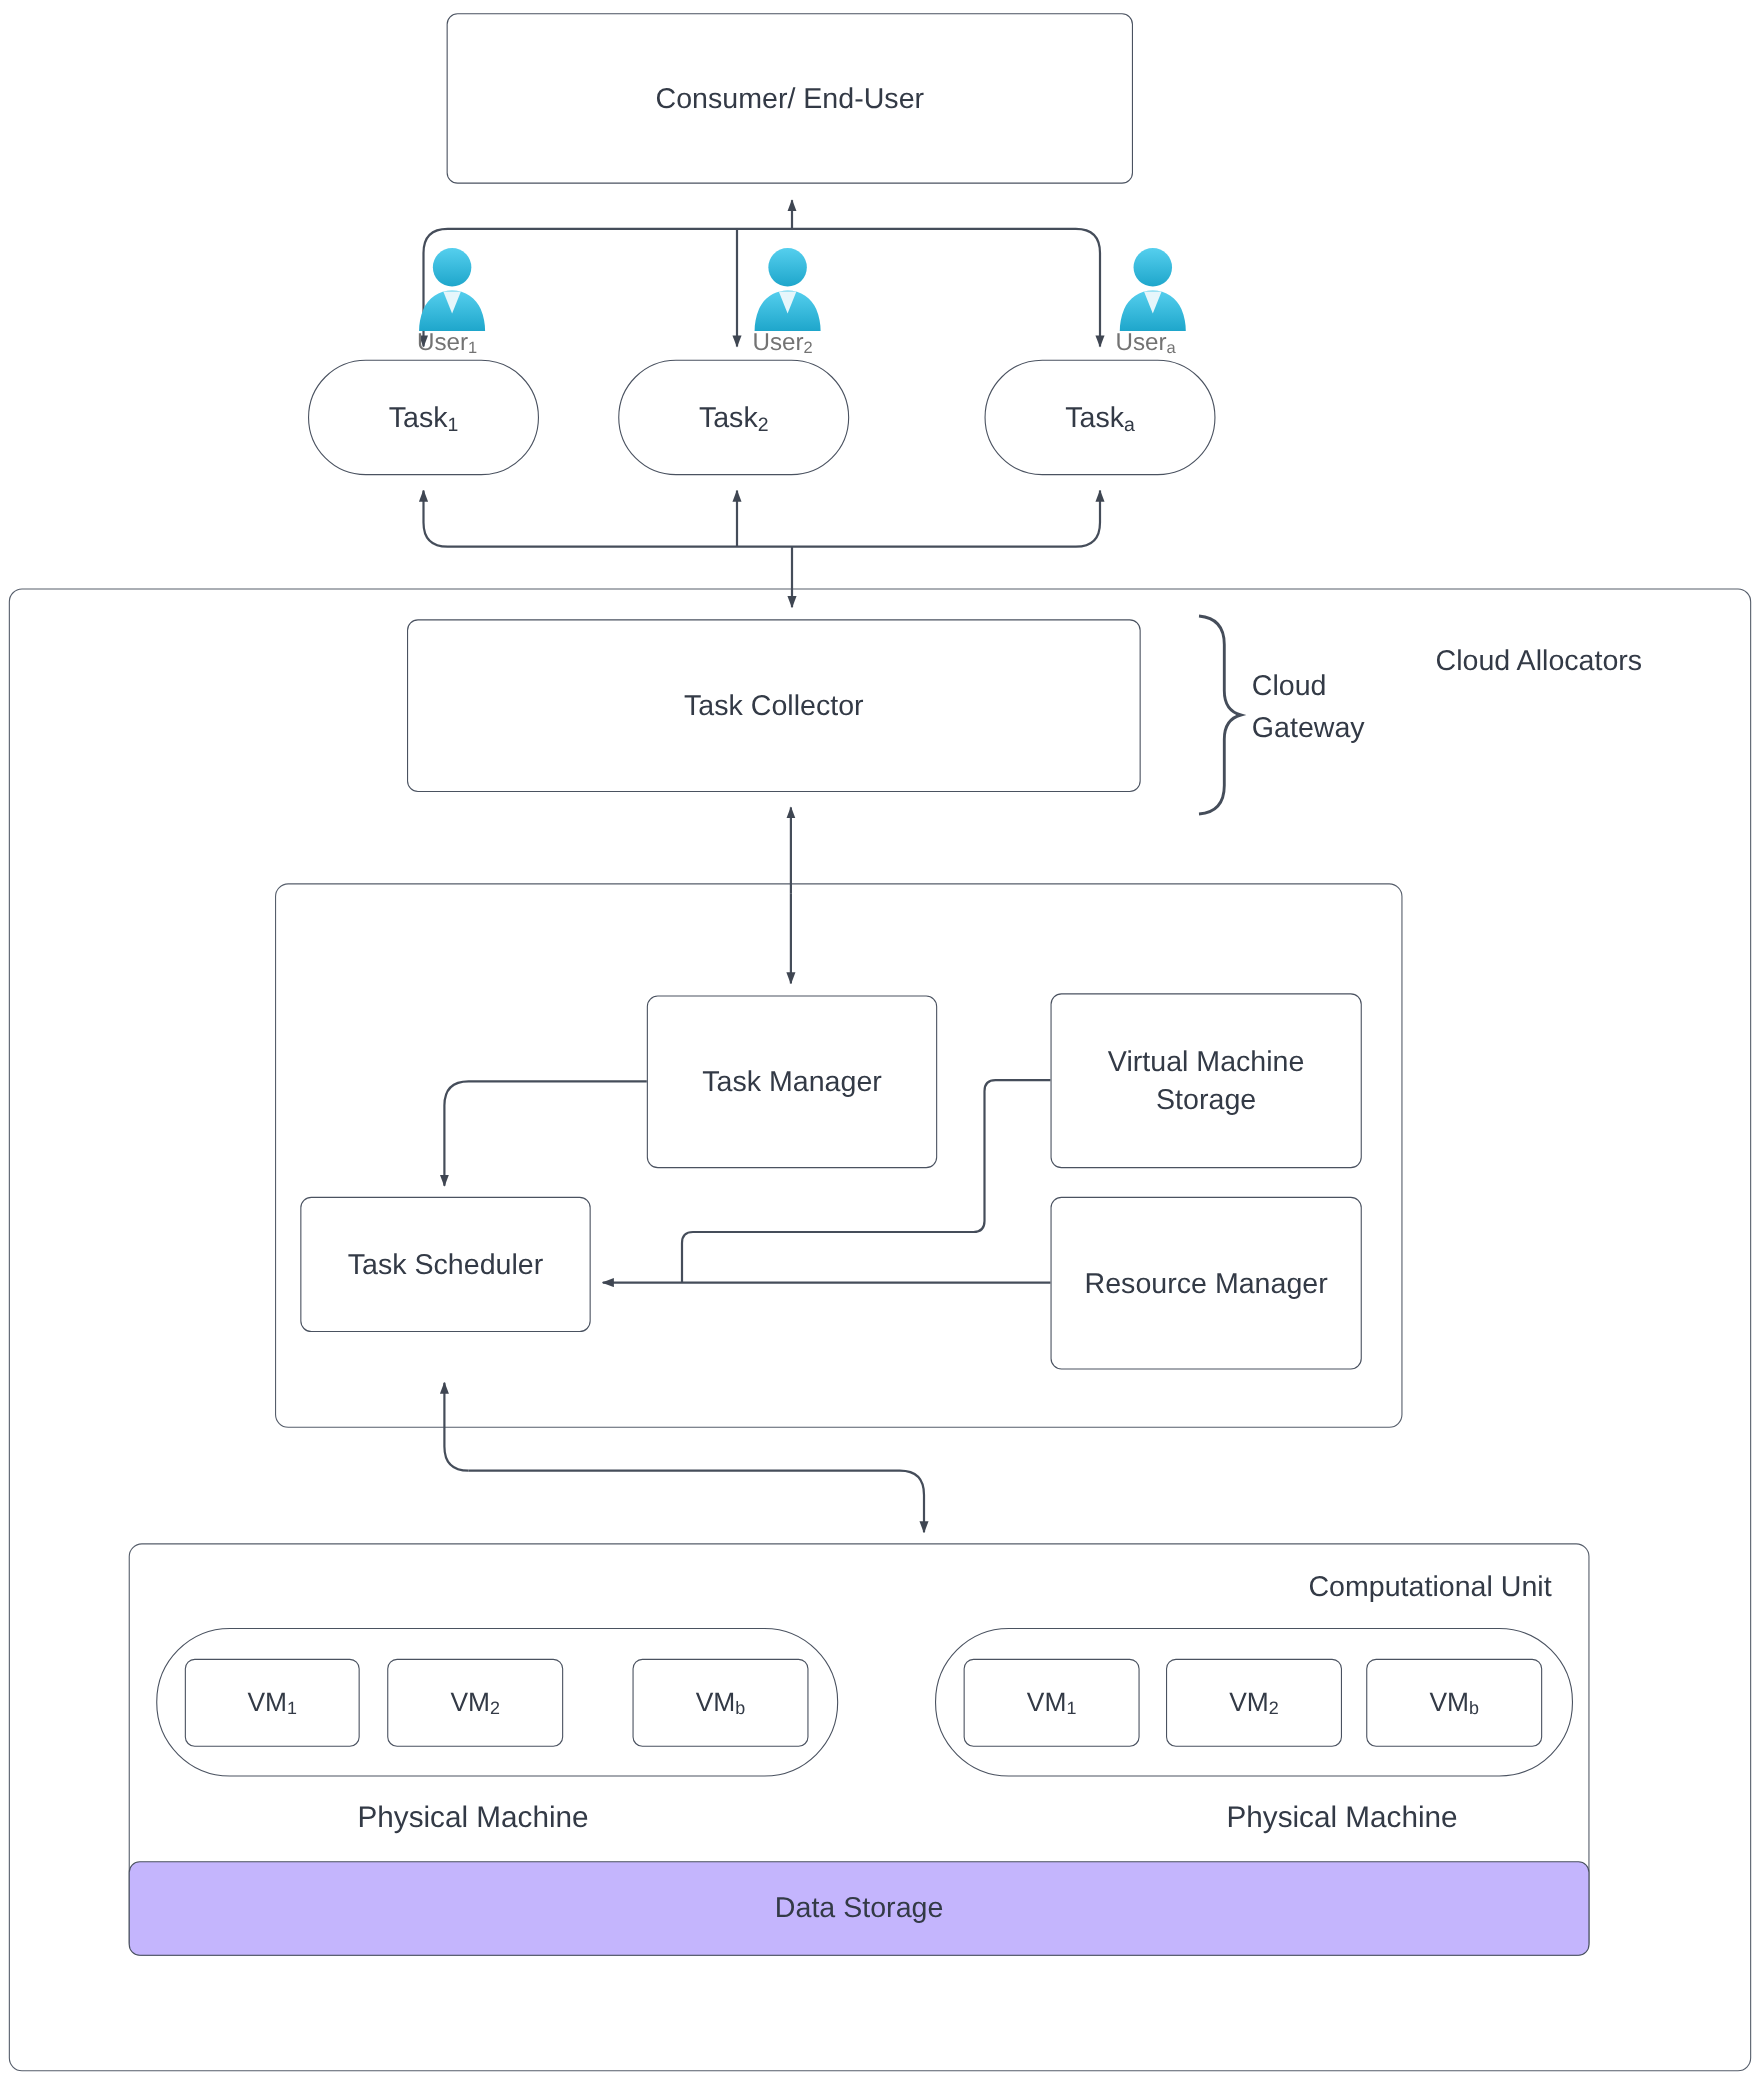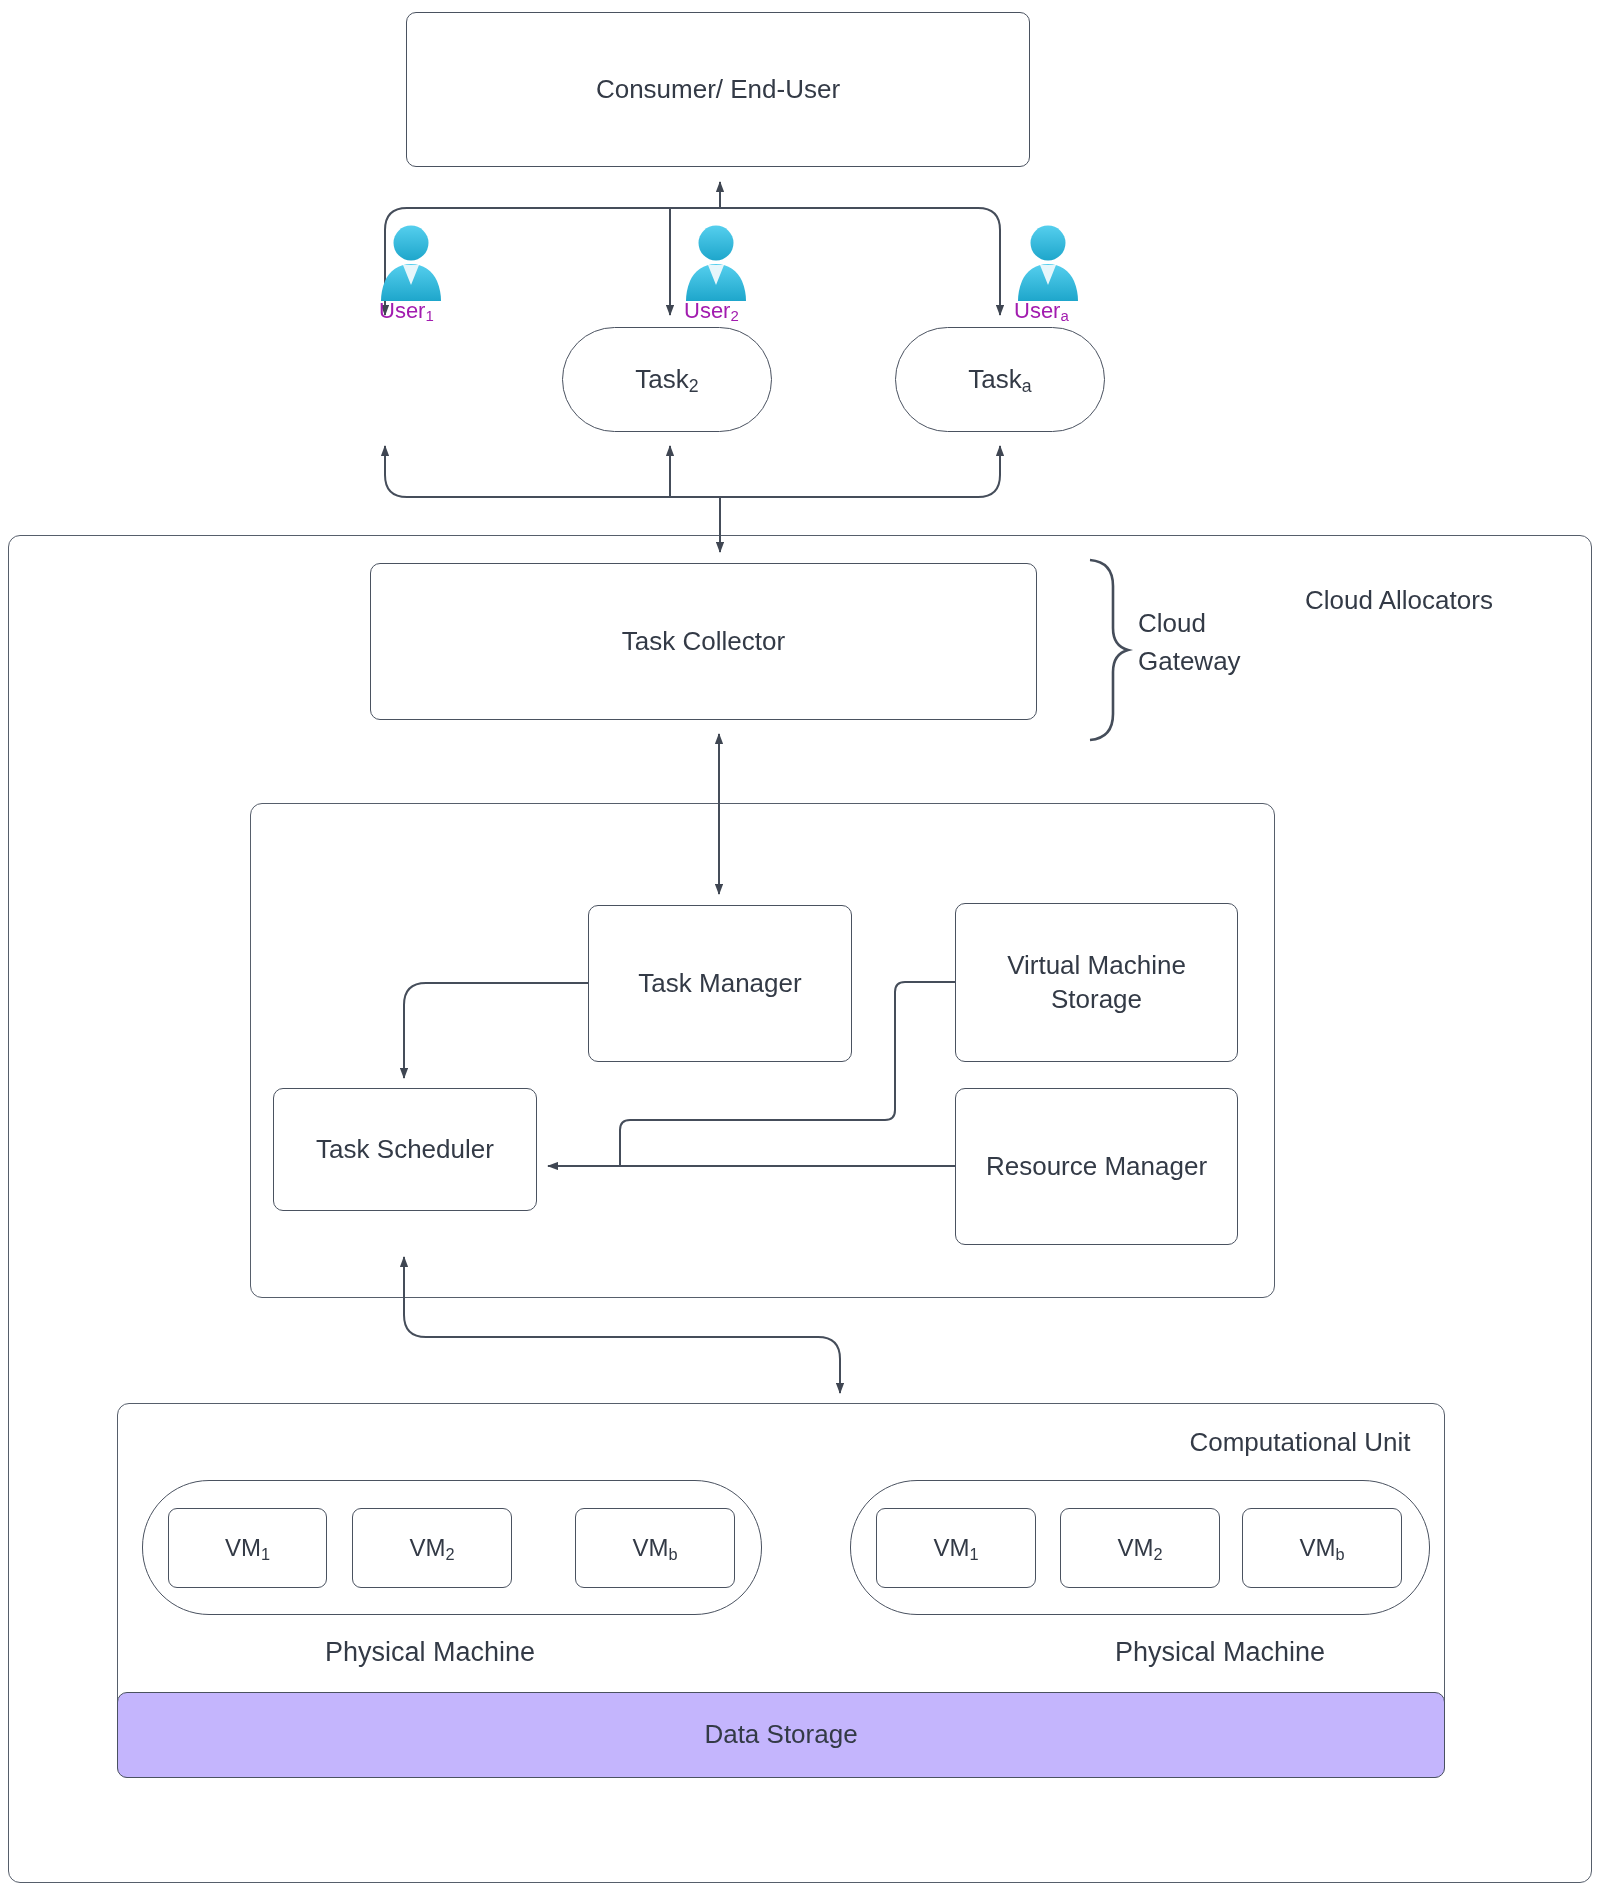--- a/index.html
+++ b/index.html
@@ -22,21 +22,21 @@
   .stadium{border-radius:67px;background:#ffffff;border:1.5px solid #4a5260;position:absolute;z-index:2;}
   .vmbox{
     position:absolute;box-sizing:border-box;background:#ffffff;border:1.5px solid #4a5260;
     border-radius:9px;display:flex;align-items:center;justify-content:center;
     font-size:24px;z-index:3;
   }
   .lbl{
     position:absolute;z-index:3;font-size:26px;color:#333a46;white-space:nowrap;
   }
   .lbl.center{transform:translateX(-50%);text-align:center;}
-  .user-label{font-size:22px;z-index:3;position:absolute;color:#a21caf;white-space:nowrap;}
+  .user-label{font-size:22px;z-index:3;position:absolute;color:#737373;white-space:nowrap;}
   sub,.subsc{font-size:0.68em;vertical-align:-0.22em;line-height:0;}
   svg.overlay{position:absolute;left:0;top:0;z-index:1;}
 </style>
 </head>
 <body>
 
 <div id="stage">
 
   <div class="container-box" style="left:8px;top:535px;width:1584px;height:1348px;"></div>
 
@@ -107,20 +107,23 @@
   <div class="user-label" style="left:379px;top:298px;">
     <span>User</span><span class="subsc">1</span>
   </div>
   <div class="user-label" style="left:684px;top:298px;">
     <span>User</span><span class="subsc">2</span>
   </div>
   <div class="user-label" style="left:1014px;top:298px;">
     <span>User</span><span class="subsc">a</span>
   </div>
 
+  <div class="node oval" style="left:280px;top:327px;width:210px;height:105px;">
+    <span><span>Task</span><span class="subsc">1</span></span>
+  </div>
   <div class="node oval" style="left:562px;top:327px;width:210px;height:105px;">
     <span><span>Task</span><span class="subsc">2</span></span>
   </div>
   <div class="node oval" style="left:895px;top:327px;width:210px;height:105px;">
     <span><span>Task</span><span class="subsc">a</span></span>
   </div>
 
   <div class="lbl" style="left:1305px;top:585px;">Cloud Allocators</div>
 
   <div class="node" style="left:370px;top:563px;width:667px;height:157px;">

